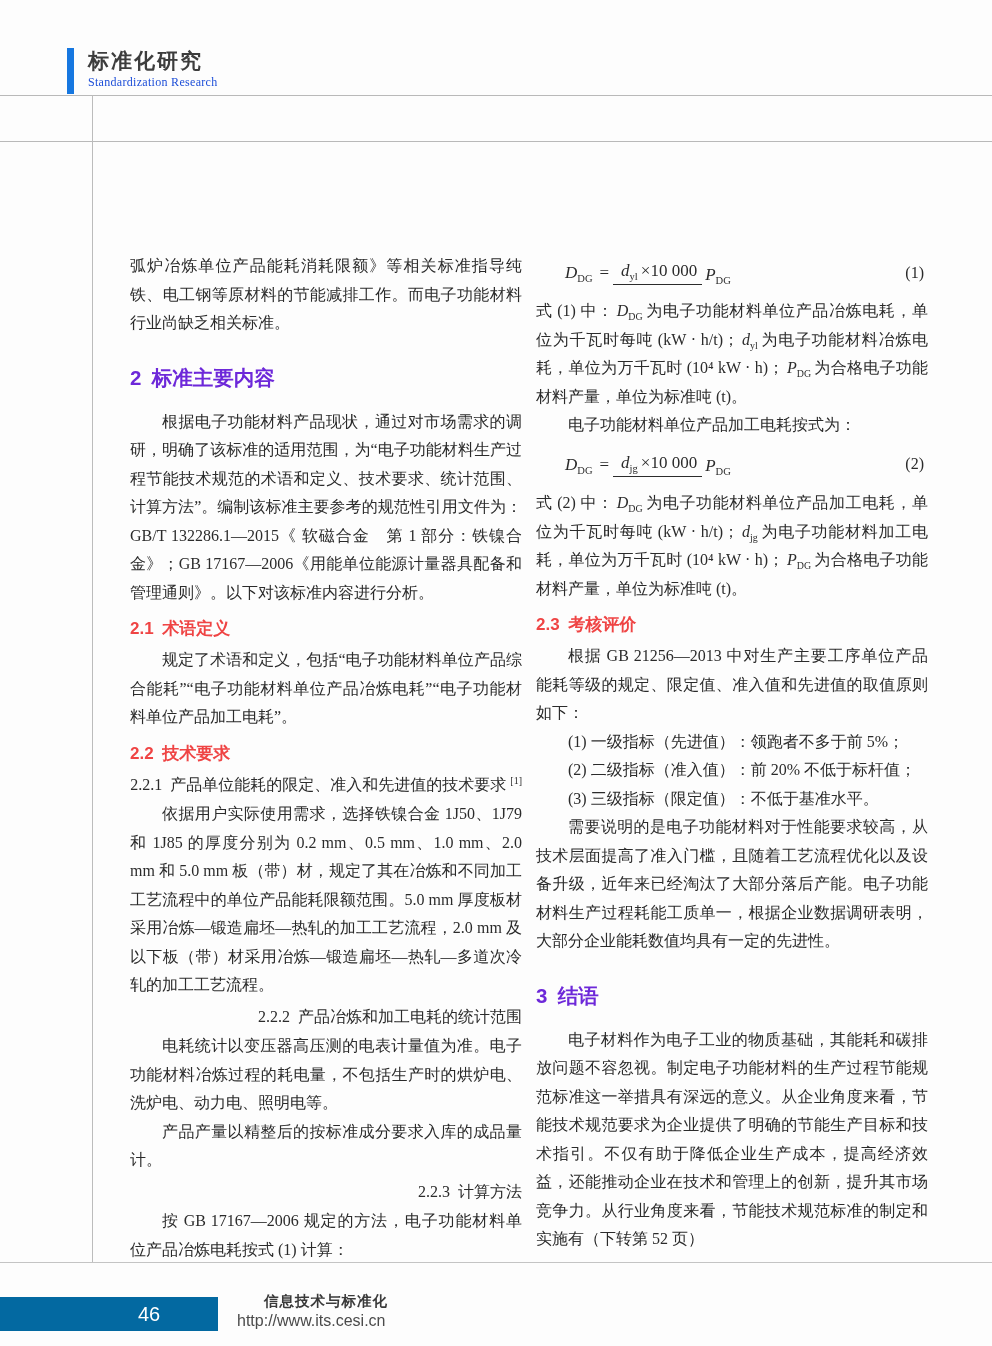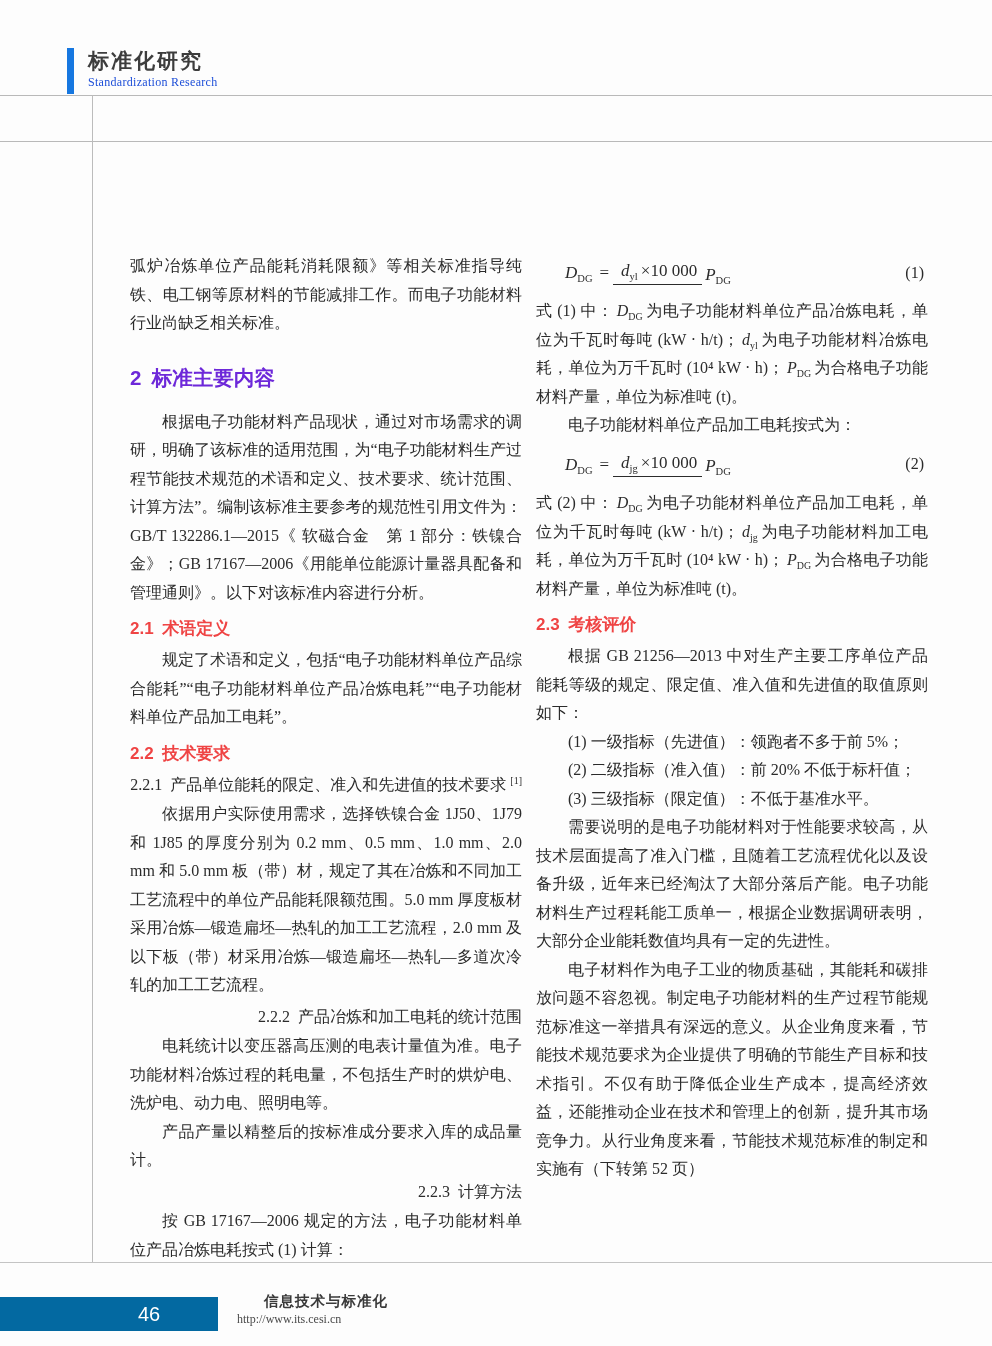--- a/index.html
+++ b/index.html
@@ -45,21 +45,21 @@
   .frac .den{padding-top:3px;}
   .f-tag{margin-left:auto;padding-right:4px;font-size:16px;}
   
   .ftr-box{position:absolute;left:0;top:1297px;width:218px;height:34px;background:#0369a1;
            color:#fff;font-family:"Liberation Sans","DejaVu Sans",sans-serif;
            font-size:20px;line-height:34px;text-align:center;padding-left:80px;box-sizing:border-box;}
   .ftr-name{position:absolute;left:232px;top:1292px;
             font-family:"Liberation Sans","DejaVu Sans",sans-serif;font-weight:bold;
             font-size:14.5px;color:#3a3a3a;letter-spacing:1px;margin-left:32px;}
   .ftr-url{position:absolute;left:237px;top:1312px;
-           font-family:Liberation Serif, serif;font-size:12px;color:#4a4a4a;}
+           font-family:Liberation Sans, sans-serif;font-size:16px;color:#4a4a4a;}
 </style>
 </head>
 <body>
 
 <div class="hdr">
   <div class="hdr-bar"></div>
   <div>
     <div class="hdr-cn">标准化研究</div>
     <div class="hdr-en">Standardization Research</div>
   </div>
@@ -111,18 +111,19 @@
   </div>
 
   <p><span>式 (2) 中：</span><span class="mvar"><i>D</i><sub>DG</sub></span><span>为电子功能材料单位产品加工电耗，单位为千瓦时每吨 (kW · h/t)；</span><span class="mvar"><i>d</i><sub>jg</sub></span><span>为电子功能材料加工电耗，单位为万千瓦时 (10⁴ kW · h)；</span><span class="mvar"><i>P</i><sub>DG</sub></span><span>为合格电子功能材料产量，单位为标准吨 (t)。</span></p>
 
   <p class="h-bold">2.3 考核评价</p>
   <p class="ind">根据 GB 21256—2013 中对生产主要工序单位产品能耗等级的规定、限定值、准入值和先进值的取值原则如下：</p>
   <p class="ind">(1) 一级指标（先进值）：领跑者不多于前 5%；</p>
   <p class="ind">(2) 二级指标（准入值）：前 20% 不低于标杆值；</p>
   <p class="ind">(3) 三级指标（限定值）：不低于基准水平。</p>
   <p class="ind">需要说明的是电子功能材料对于性能要求较高，从技术层面提高了准入门槛，且随着工艺流程优化以及设备升级，近年来已经淘汰了大部分落后产能。电子功能材料生产过程耗能工质单一，根据企业数据调研表明，大部分企业能耗数值均具有一定的先进性。</p>
+  <p class="h-blue">3 结语</p>
   <p class="ind">电子材料作为电子工业的物质基础，其能耗和碳排放问题不容忽视。制定电子功能材料的生产过程节能规范标准这一举措具有深远的意义。从企业角度来看，节能技术规范要求为企业提供了明确的节能生产目标和技术指引。不仅有助于降低企业生产成本，提高经济效益，还能推动企业在技术和管理上的创新，提升其市场竞争力。从行业角度来看，节能技术规范标准的制定和实施有（下转第 52 页）</p>
 </div>
 
 <div class="ftr-box">46</div>
 <div class="ftr-name">信息技术与标准化</div>
 <div class="ftr-url">http://www.its.cesi.cn</div>
 
 </body></html>

